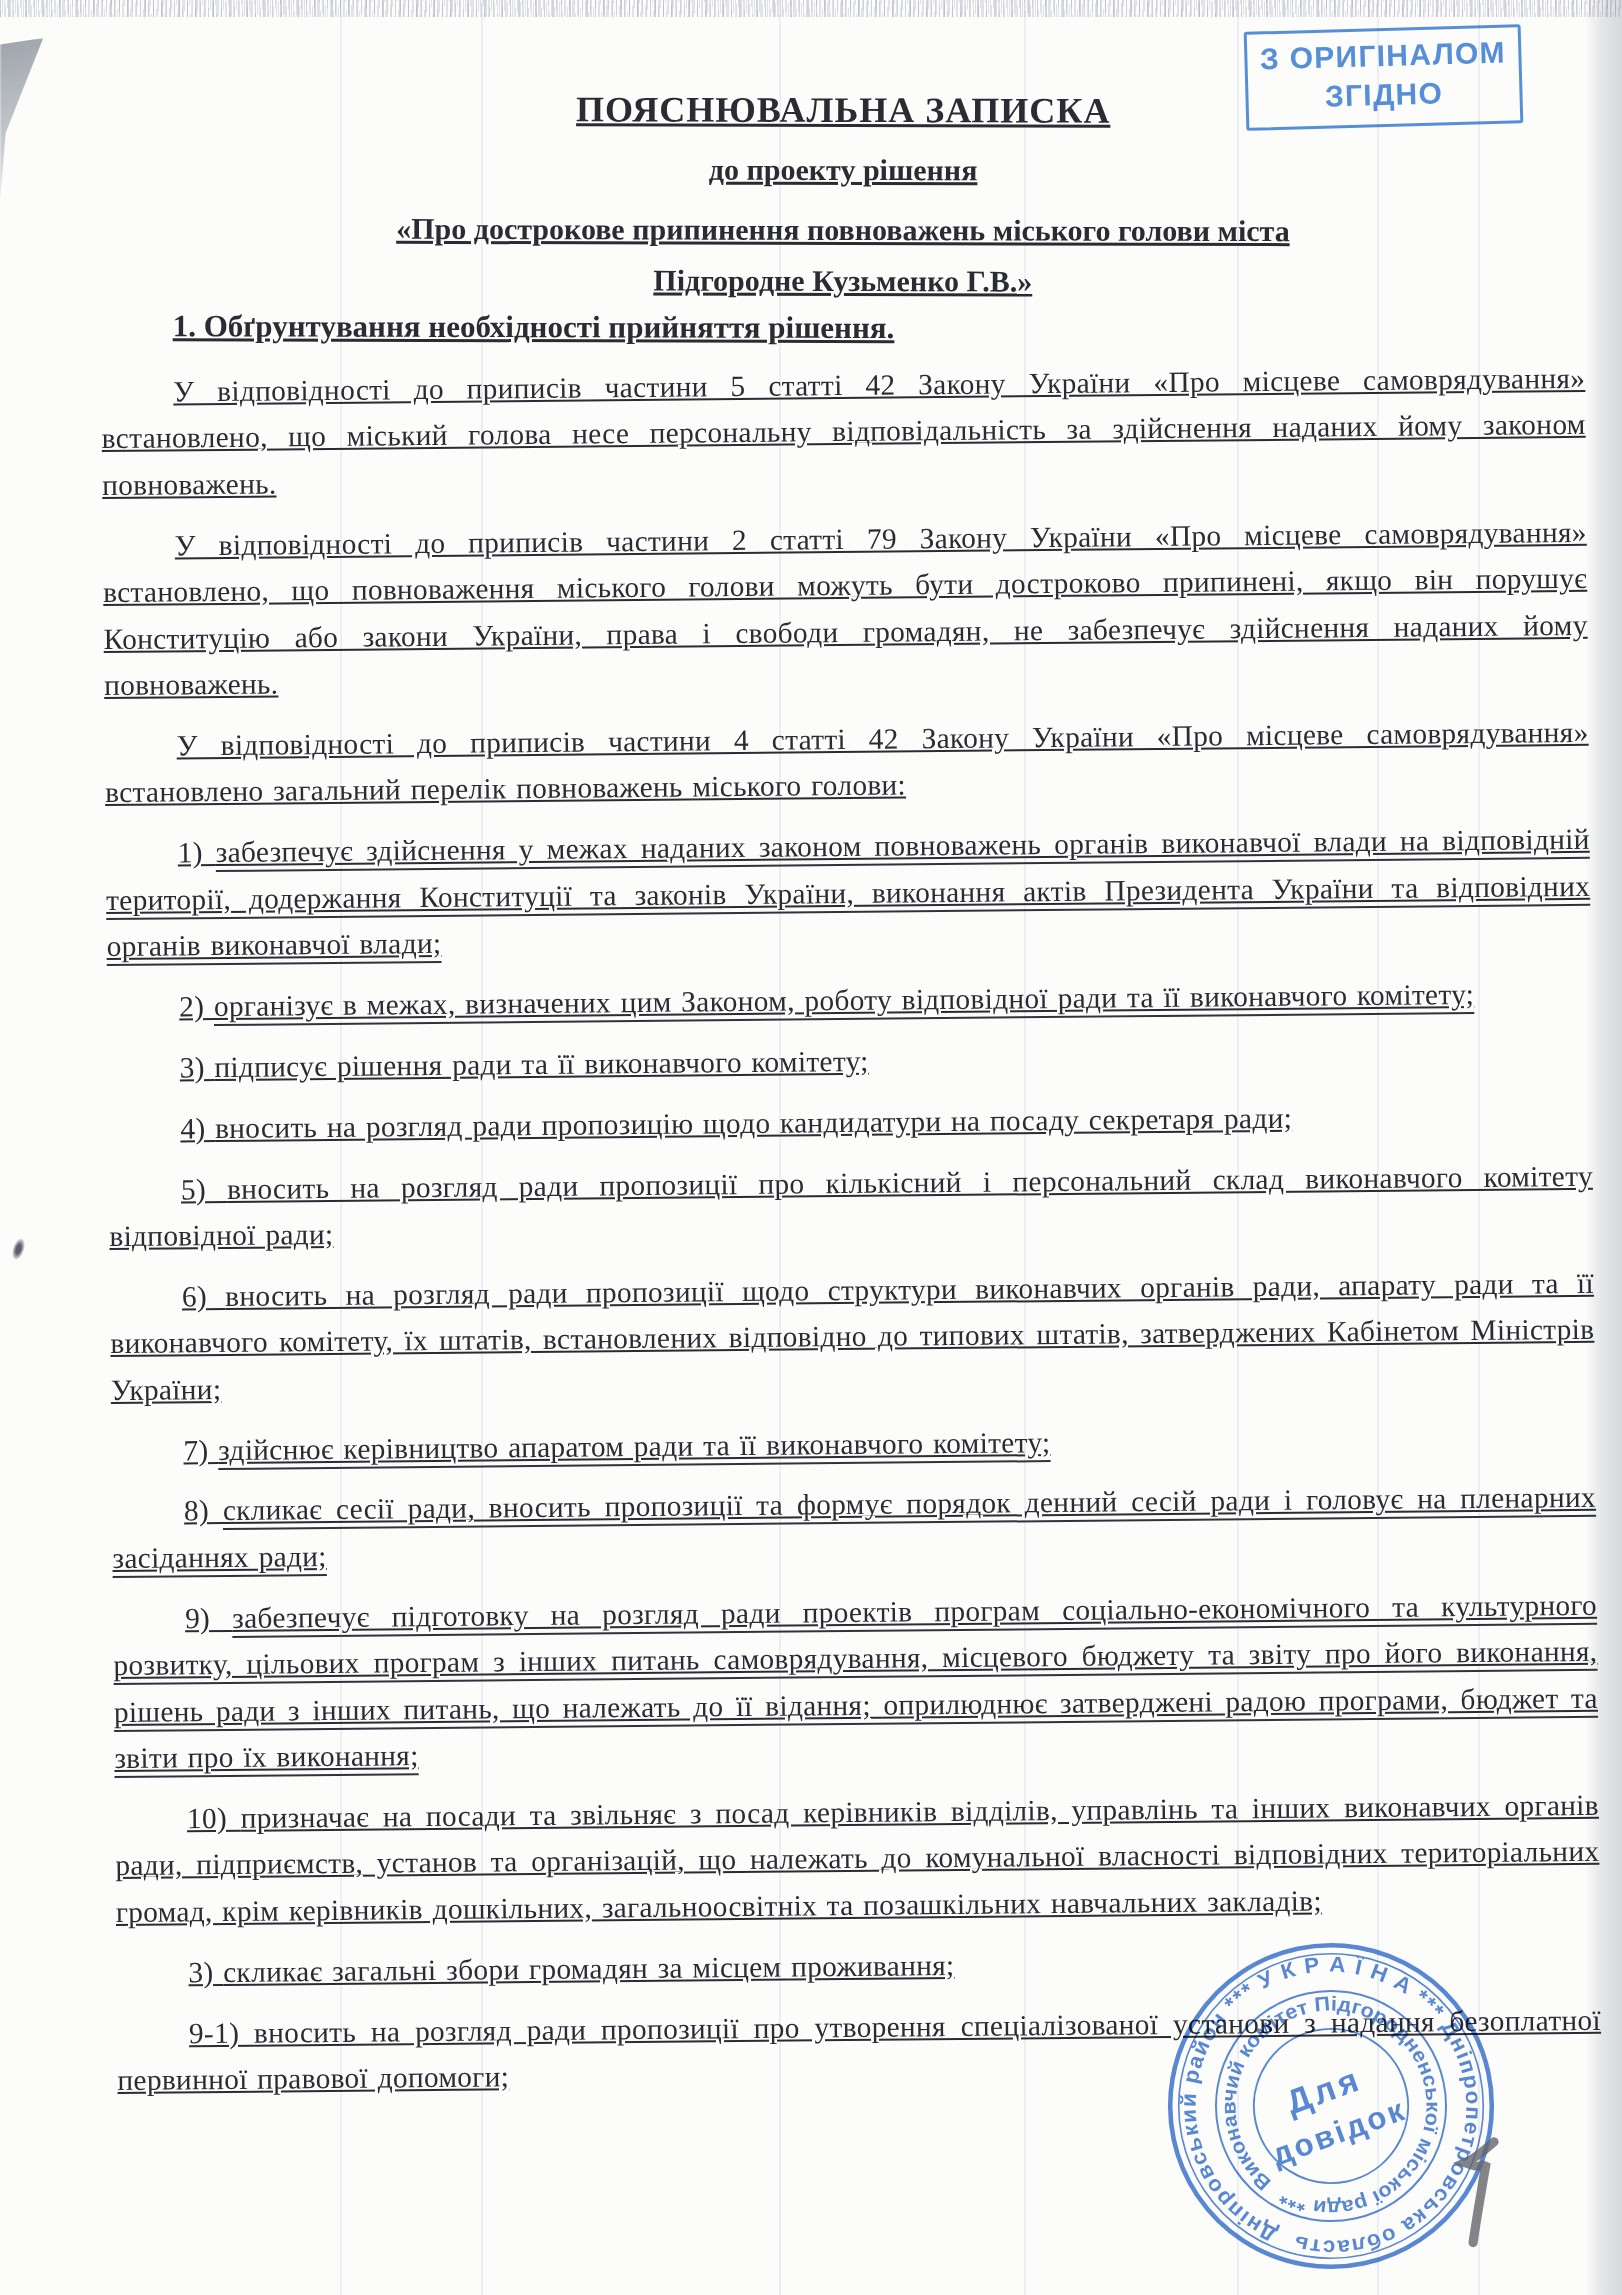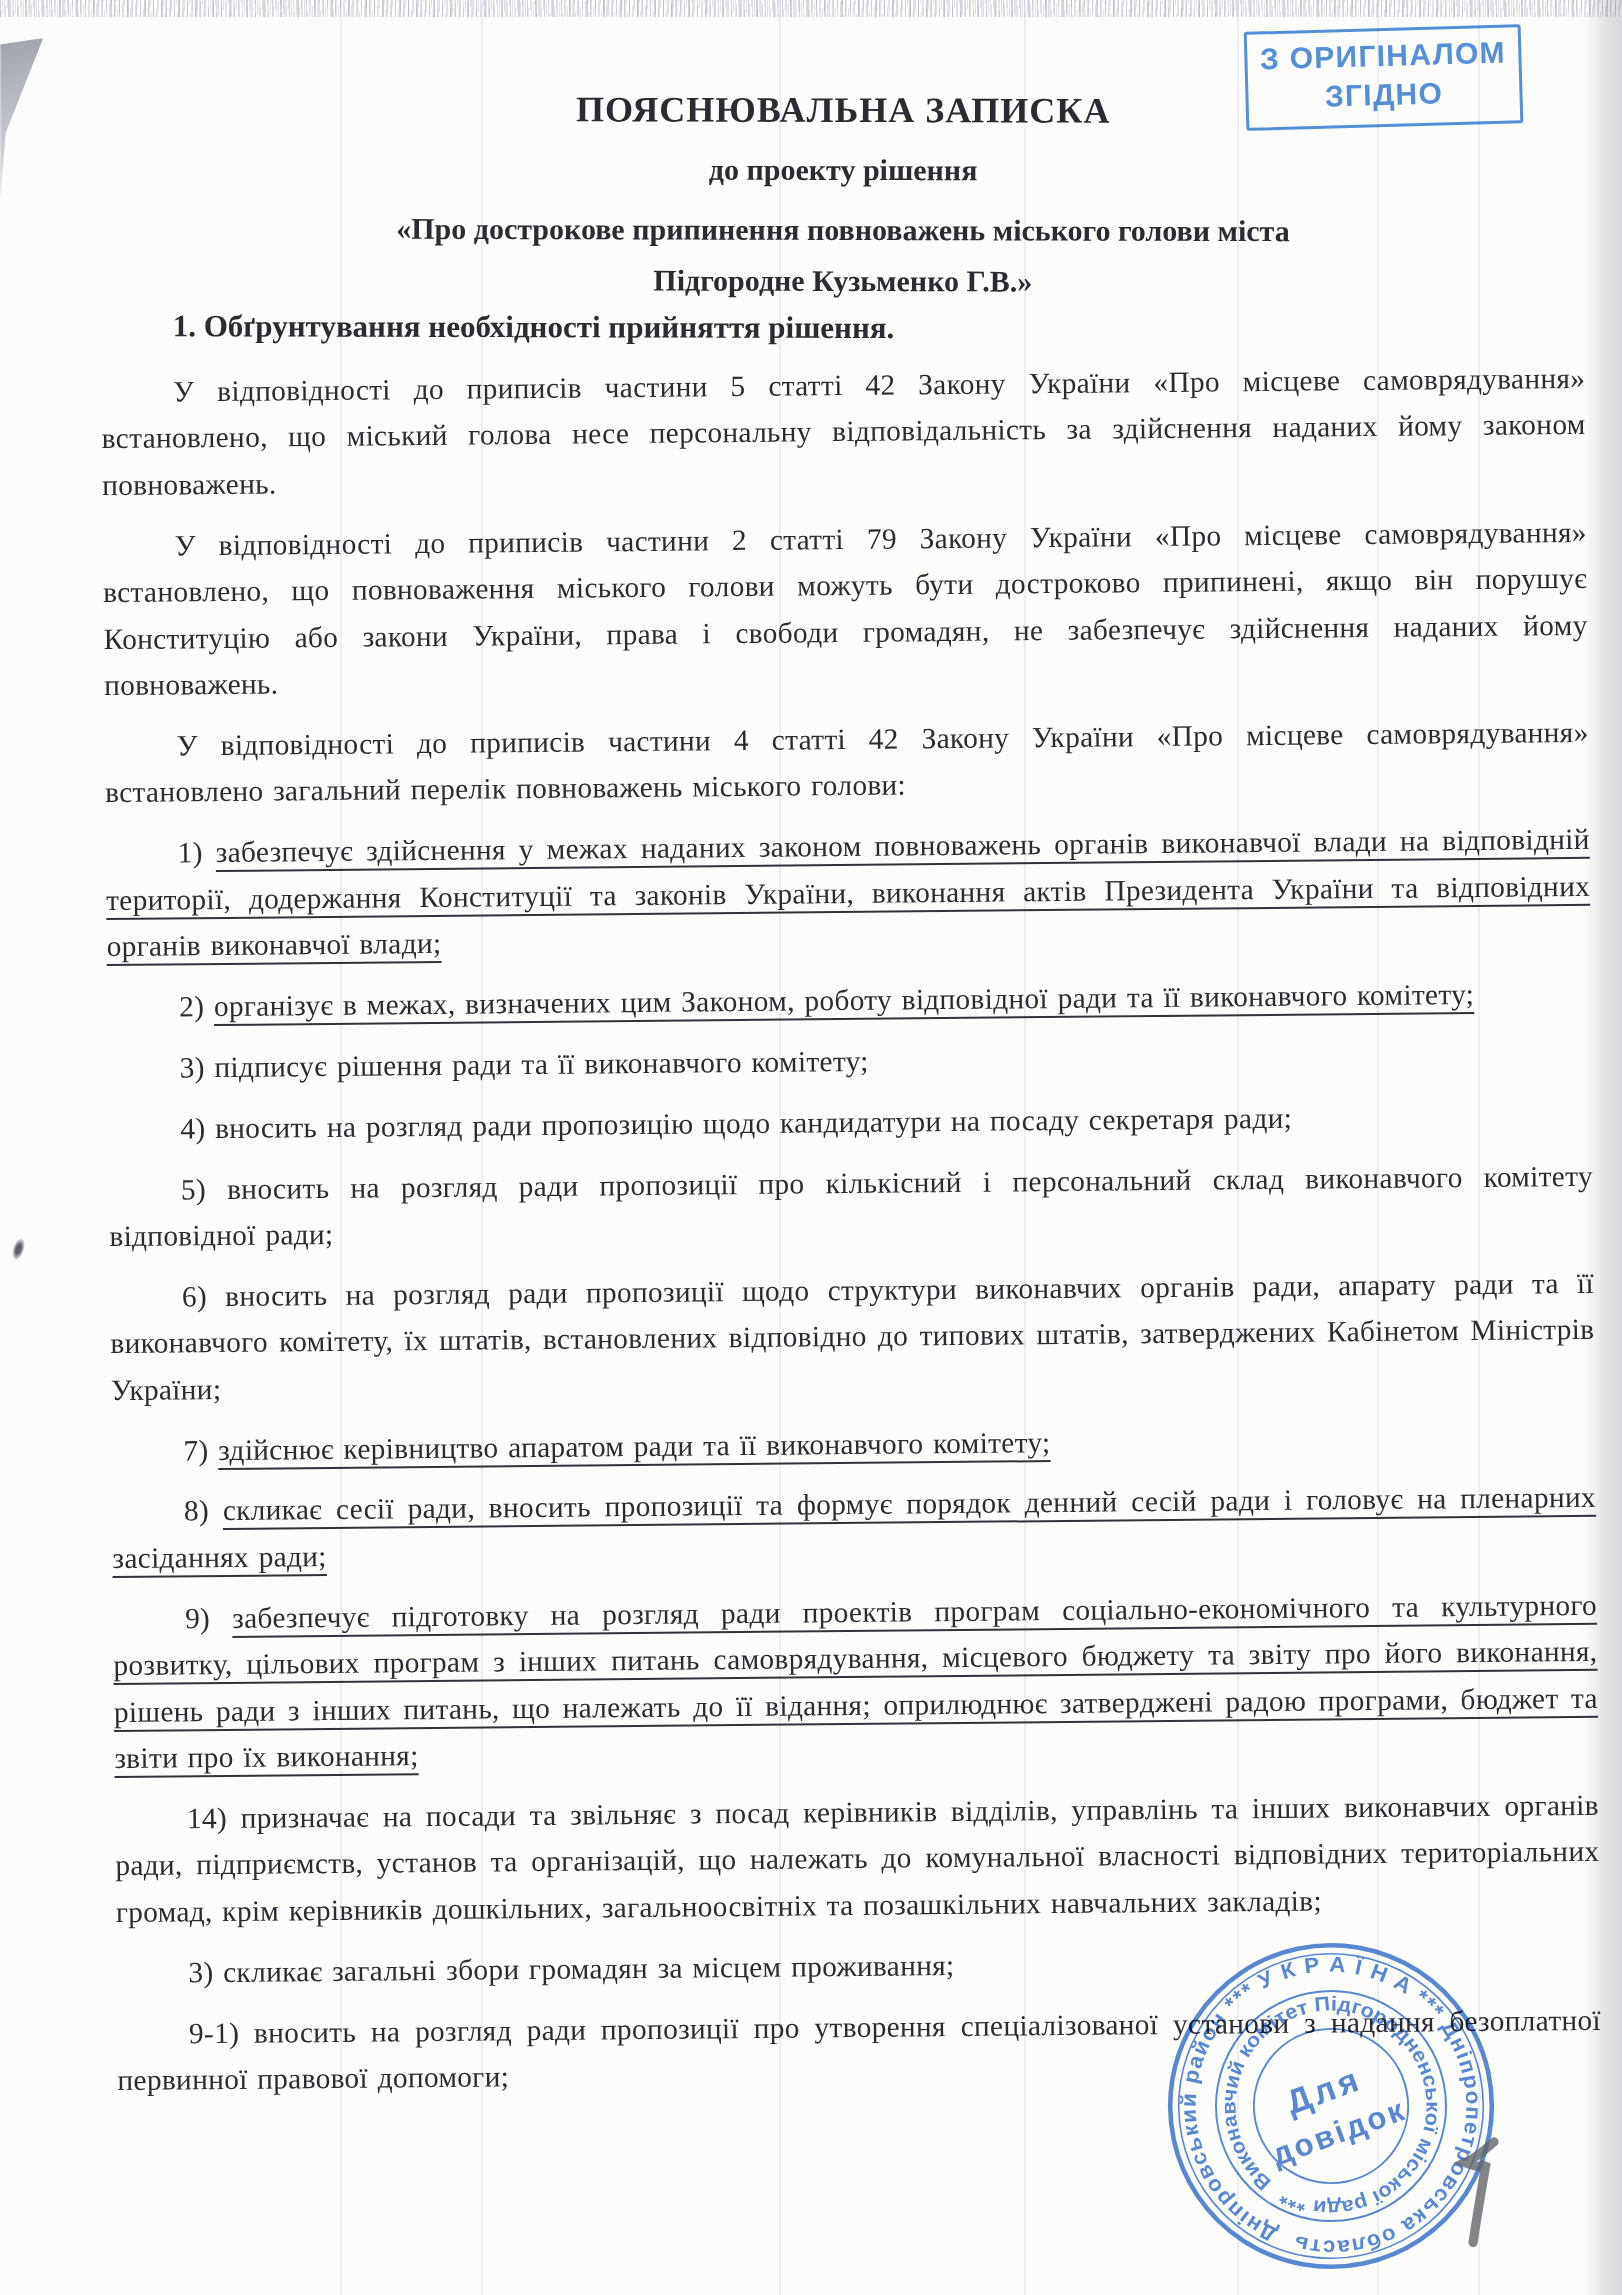--- a/index.html
+++ b/index.html
@@ -33,21 +33,21 @@
   .streak{position:absolute;top:0;width:2px;height:100%;background:rgba(140,155,195,.14);}
   .ink-speck{
     position:absolute;left:13px;top:1238px;width:10.5px;height:22px;
     background:radial-gradient(ellipse at center, rgba(40,42,60,.75) 0 30%, rgba(40,42,60,.25) 60%, transparent 75%);
     transform:rotate(18deg);border-radius:50%;
   }
   
   .content{
     position:relative;z-index:2;
     padding:89px 38px 0 101px;
-    box-sizing:border-box;width:100%;
+    box-sizing:border-box;width:100%;text-decoration:underline;
   }
   .doc-header{transform:rotate(.15deg);}
   .doc-title{
     font-size:36px;font-weight:700;text-align:center;
     letter-spacing:1px;margin:0 0 22px 0;
   }
   .doc-subtitle{
     font-size:30px;font-weight:700;text-align:center;margin:0 0 18.3px 0;
   }
   .decision-title{
@@ -126,21 +126,21 @@
         <p class="para"><span class="">У відповідності до приписів частини 4 статті 42 Закону України «Про місцеве самоврядування» встановлено загальний перелік повноважень міського голови:</span></p>
         <p class="para"><span>1) </span><span class="u">забезпечує здійснення у межах наданих законом повноважень органів виконавчої влади на відповідній території, додержання Конституції та законів України, виконання актів Президента України та відповідних органів виконавчої влади;</span></p>
         <p class="para"><span>2) </span><span class="u">організує в межах, визначених цим Законом, роботу відповідної ради та її виконавчого комітету;</span></p>
         <p class="para"><span>3) </span><span class="">підписує рішення ради та її виконавчого комітету;</span></p>
         <p class="para"><span>4) </span><span class="">вносить на розгляд ради пропозицію щодо кандидатури на посаду секретаря ради;</span></p>
         <p class="para"><span>5) </span><span class="">вносить на розгляд ради пропозиції про кількісний і персональний склад виконавчого комітету відповідної ради;</span></p>
         <p class="para"><span>6) </span><span class="">вносить на розгляд ради пропозиції щодо структури виконавчих органів ради, апарату ради та її виконавчого комітету, їх штатів, встановлених відповідно до типових штатів, затверджених Кабінетом Міністрів України;</span></p>
         <p class="para"><span>7) </span><span class="u">здійснює керівництво апаратом ради та її виконавчого комітету;</span></p>
         <p class="para"><span>8) </span><span class="u">скликає сесії ради, вносить пропозиції та формує порядок денний сесій ради і головує на пленарних засіданнях ради;</span></p>
         <p class="para"><span>9) </span><span class="u">забезпечує підготовку на розгляд ради проектів програм соціально-економічного та культурного розвитку, цільових програм з інших питань самоврядування, місцевого бюджету та звіту про його виконання, рішень ради з інших питань, що належать до її відання; оприлюднює затверджені радою програми, бюджет та звіти про їх виконання;</span></p>
-        <p class="para"><span>14) </span><span class="">призначає на посади та звільняє з посад керівників відділів, управлінь та інших виконавчих органів ради, підприємств, установ та організацій, що належать до комунальної власності відповідних територіальних громад, крім керівників дошкільних, загальноосвітніх та позашкільних навчальних закладів;</span></p>
+        <p class="para"><span>10) </span><span class="">призначає на посади та звільняє з посад керівників відділів, управлінь та інших виконавчих органів ради, підприємств, установ та організацій, що належать до комунальної власності відповідних територіальних громад, крім керівників дошкільних, загальноосвітніх та позашкільних навчальних закладів;</span></p>
         <p class="para"><span>3) </span><span class="">скликає загальні збори громадян за місцем проживання;</span></p>
         <p class="para"><span>9-1) </span><span class="">вносить на розгляд ради пропозиції про утворення спеціалізованої установи з надання безоплатної первинної правової допомоги;</span></p>
       </div>
   </div>
 
   <svg class="round-stamp" viewBox="0 0 560 560">
     <g transform="rotate(-12 280 280)">
       <circle cx="280" cy="280" r="246" fill="none" stroke="#3f76cf" stroke-width="7"></circle>
       <circle cx="280" cy="280" r="233" fill="none" stroke="#3f76cf" stroke-width="2.5"></circle>
       <circle cx="280" cy="280" r="176" fill="none" stroke="#3f76cf" stroke-width="3"></circle>

